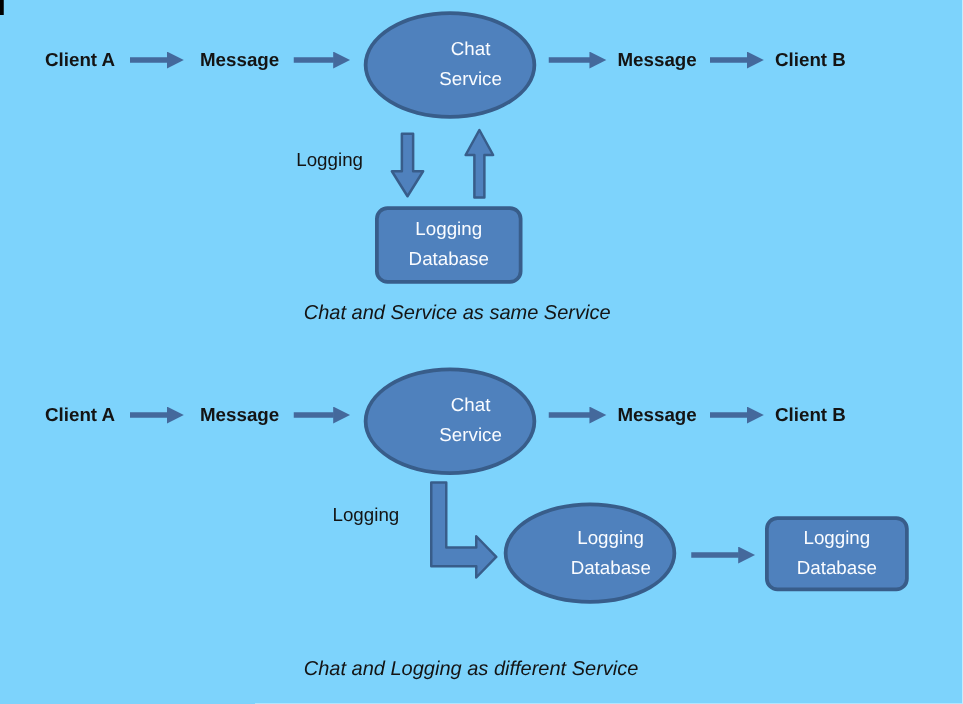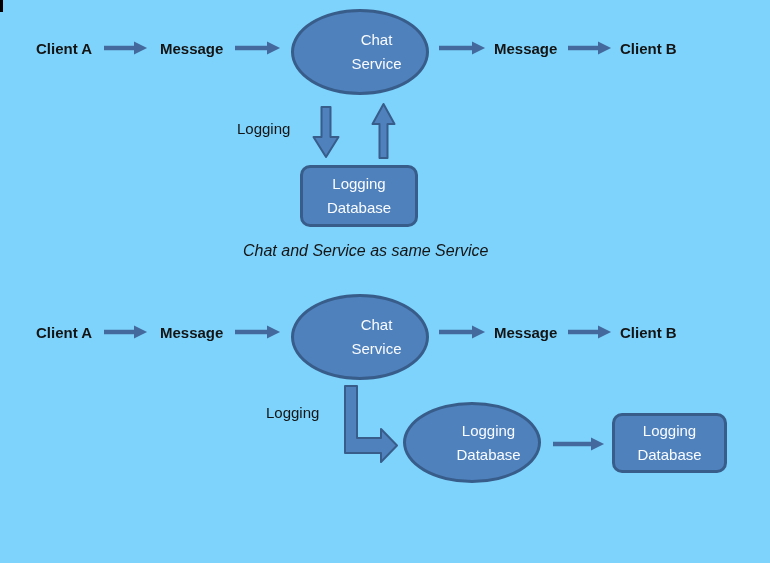--- a/index.html
+++ b/index.html
@@ -92,14 +92,15 @@
   <div class="lbl" style="left:266px;top:404px;">Logging</div>
 
   <div class="node node-ellipse logging-service">
     <span class="node-text w64">Logging Database</span>
   </div>
 
   <div class="node node-box db-2">
     <span class="node-text w80">Logging Database</span>
   </div>
 
+  <div class="lbl lbl-caption" style="left:243px;top:527px;">Chat and Logging as different Service</div>
 
 </div>
 
 </body></html>

